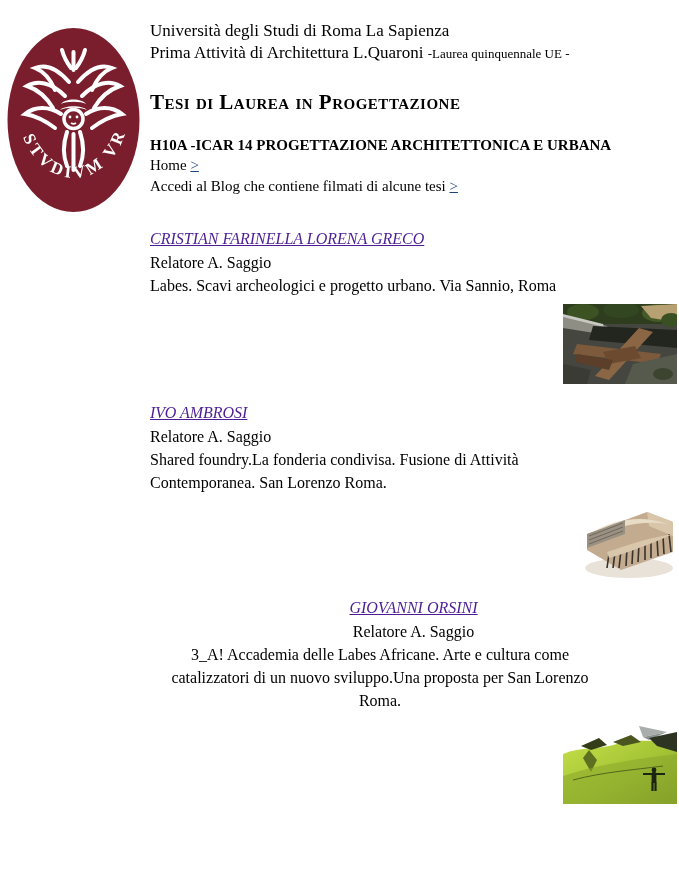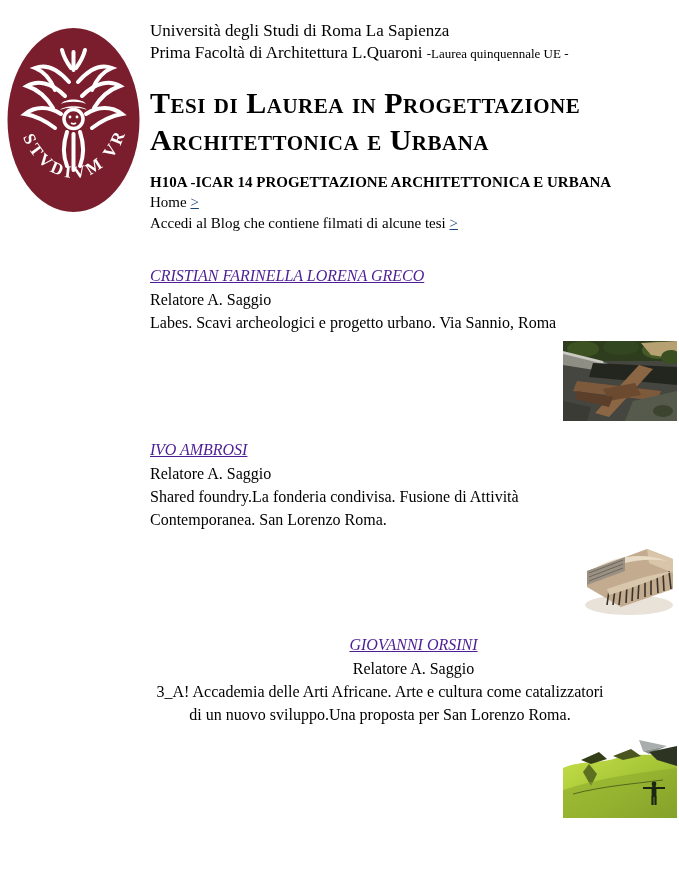--- a/index.html
+++ b/index.html
@@ -15,21 +15,21 @@
   .logo-wrap { position: absolute; left: 5px; top: 24px; width: 137px; height: 192px; }
 
   .content { position: absolute; left: 150px; top: 20px; width: 527px; }
 
   .uni-line1 { font-size: 17px; line-height: 22px; margin: 0; }
   .uni-line2 { font-size: 17px; line-height: 22px; margin: 0; }
   .uni-line2 .small { font-size: 13px; }
 
   h1.site-title {
     margin: 19px 0 0 0;
-    font-size: 30px;
+    font-size: 21px;
     line-height: 37px;
     font-weight: bold;
     font-variant: small-caps;
     letter-spacing: 0.5px;
   }
   h1.site-title span { display: block; }
 
   .prof { margin: 36px 0 0 0; font-size: 20px; font-weight: bold; line-height: 24px; }
 
   .course { margin: 15px 0 0 0; font-size: 15px; font-weight: bold; line-height: 19px; }
@@ -101,25 +101,24 @@
       </defs>
       <text font-family="Liberation Serif, DejaVu Serif, serif" font-size="17" font-weight="bold" fill="#ffffff" letter-spacing="3.5">
         <textPath href="#seal-arc" startOffset="6%">STVDIVM VRBIS</textPath>
       </text>
     </svg>
   </div>
 
   <div class="content">
 
     <p class="uni-line1">Università degli Studi di Roma La Sapienza</p>
-    <p class="uni-line2"><span>Prima Facoltà di Architettura L.Quaroni</span> <span class="small">-Laurea quinquennale UE -</span></p>
+    <p class="uni-line2"><span>Prima Attività di Architettura L.Quaroni</span> <span class="small">-Laurea quinquennale UE -</span></p>
 
     <h1 class="site-title">
       <span>Tesi di Laurea in Progettazione</span>
-      <span>Architettonica e Urbana</span>
     </h1>
 
 
     <p class="course">H10A -ICAR 14 PROGETTAZIONE ARCHITETTONICA E URBANA</p>
     <p class="navline"><span>Home</span> <a href="#" class="plain-link">&gt;</a></p>
     <p class="navline"><span>Accedi al Blog che contiene filmati di alcune tesi</span> <a href="#" class="plain-link">&gt;</a></p>
 
     <section class="entry entry-1">
       <a href="#" class="entry-name">CRISTIAN FARINELLA LORENA GRECO</a>
       <div class="entry-relatore">Relatore A. Saggio</div>
@@ -189,21 +188,21 @@
           </g>
 
           <path d="M44 50 C62 44 84 36 110 32 C88 42 66 50 46 56 Z" fill="#d9c7ab"></path>
         </svg>
       </div>
     </section>
 
     <section class="entry entry-3">
       <a href="#" class="entry-name">GIOVANNI ORSINI</a>
       <div class="entry-relatore">Relatore A. Saggio</div>
-      <div class="entry-desc">3_A! Accademia delle Arti Africane. Arte e cultura come catalizzatori di un nuovo sviluppo.Una proposta per San Lorenzo Roma.</div>
+      <div class="entry-desc">3_A! Accademia delle Labes Africane. Arte e cultura come catalizzatori di un nuovo sviluppo.Una proposta per San Lorenzo Roma.</div>
       <div class="entry-thumb">
         <svg width="114" height="90" viewBox="0 0 114 90" xmlns="http://www.w3.org/2000/svg">
           <defs>
             <linearGradient id="grass" x1="0" y1="0" x2="1" y2="1">
               <stop offset="0" stop-color="#c6e048"></stop>
               <stop offset="0.55" stop-color="#a4c436"></stop>
               <stop offset="1" stop-color="#7e9c28"></stop>
             </linearGradient>
           </defs>
           <rect width="114" height="90" fill="#ffffff"></rect>

